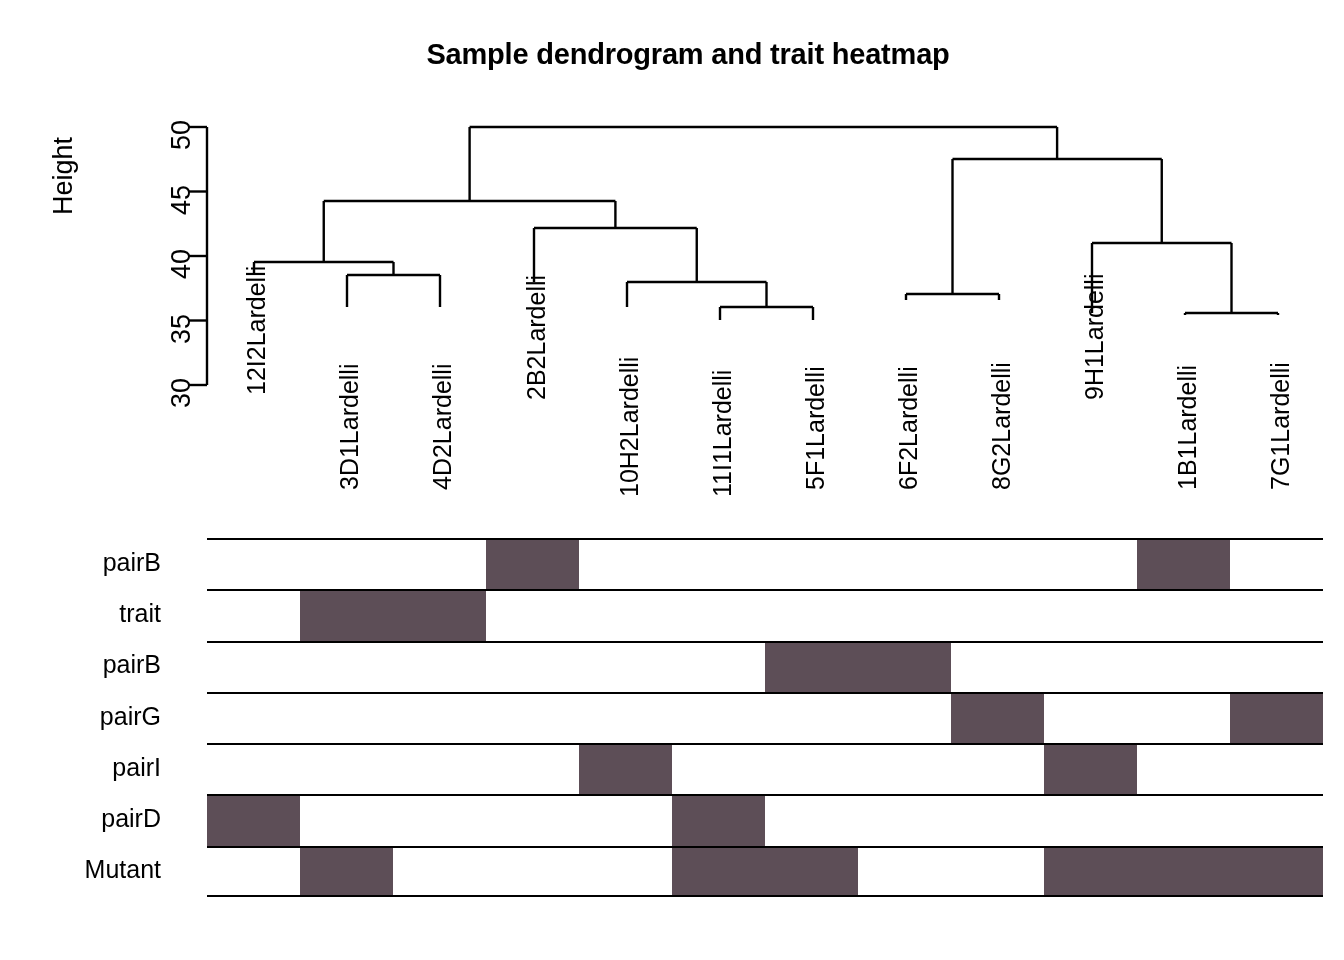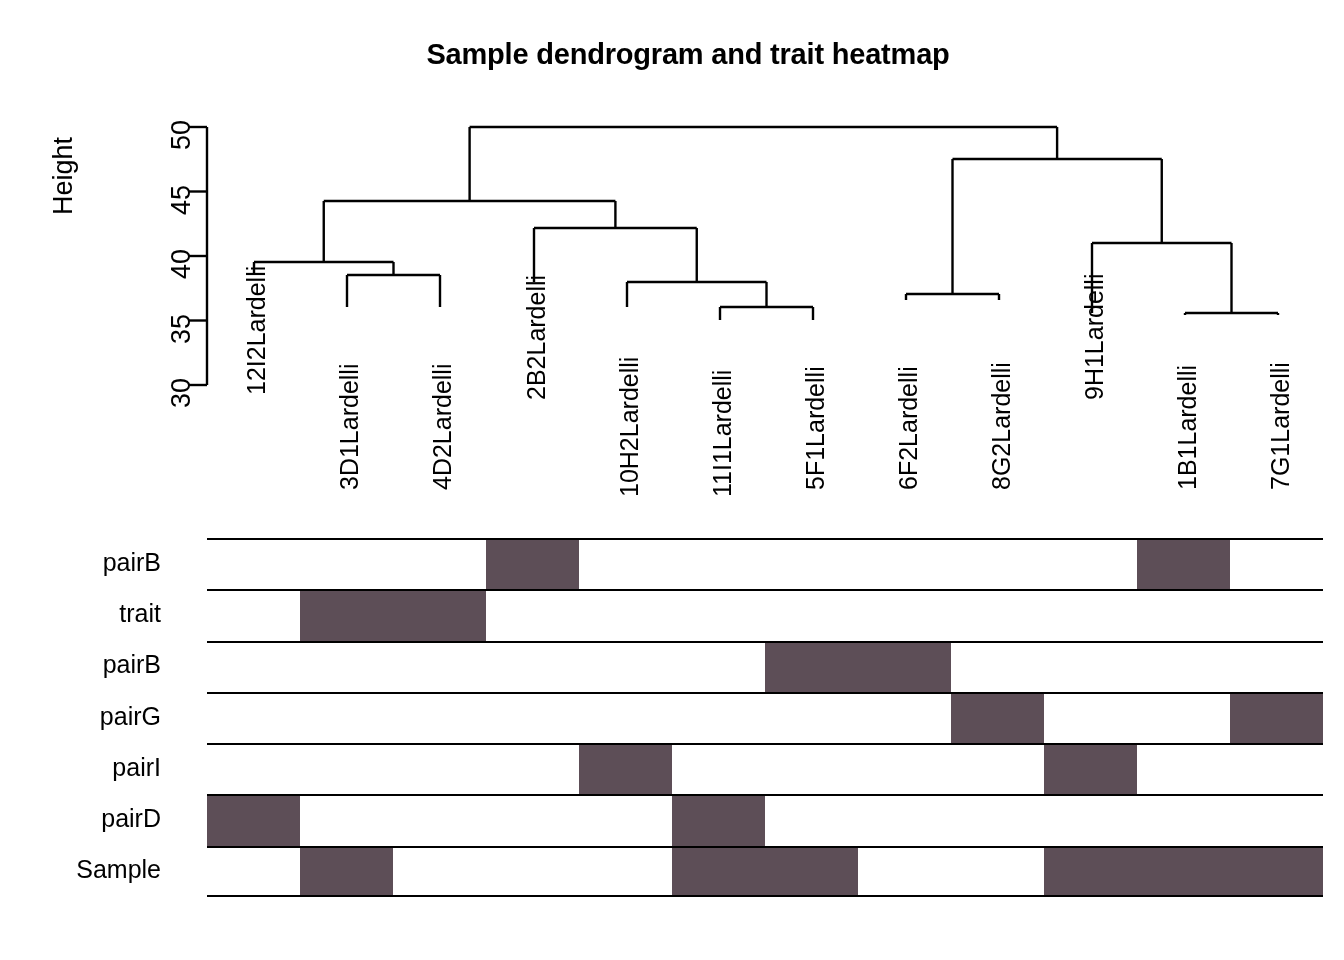--- a/index.html
+++ b/index.html
@@ -234,21 +234,21 @@
         <div class="hm-cell off" title="pairI / 2B2Lardelli" style="left: 279px; width: 93px;"></div>
         <div class="hm-cell off" title="pairI / 10H2Lardelli" style="left: 372px; width: 93px;"></div>
         <div class="hm-cell on" title="pairI / 11I1Lardelli" style="left: 465px; width: 93px;"></div>
         <div class="hm-cell off" title="pairI / 5F1Lardelli" style="left: 558px; width: 93px;"></div>
         <div class="hm-cell off" title="pairI / 6F2Lardelli" style="left: 651px; width: 93px;"></div>
         <div class="hm-cell off" title="pairI / 8G2Lardelli" style="left: 744px; width: 93px;"></div>
         <div class="hm-cell off" title="pairI / 9H1Lardelli" style="left: 837px; width: 93px;"></div>
         <div class="hm-cell off" title="pairI / 1B1Lardelli" style="left: 930px; width: 93px;"></div>
         <div class="hm-cell off" title="pairI / 7G1Lardelli" style="left: 1023px; width: 93px;"></div>
       </div>
-      <div class="hm-row-label" style="top: 317.357px;">Sample</div>
+      <div class="hm-row-label" style="top: 317.357px;">Mutant</div>
       <div class="hm-row last" style="top: 307.714px; height: 51.2857px;">
         <div class="hm-cell off" title="Mutant / 12I2Lardelli" style="left: 0px; width: 93px;"></div>
         <div class="hm-cell on" title="Mutant / 3D1Lardelli" style="left: 93px; width: 93px;"></div>
         <div class="hm-cell off" title="Mutant / 4D2Lardelli" style="left: 186px; width: 93px;"></div>
         <div class="hm-cell off" title="Mutant / 2B2Lardelli" style="left: 279px; width: 93px;"></div>
         <div class="hm-cell off" title="Mutant / 10H2Lardelli" style="left: 372px; width: 93px;"></div>
         <div class="hm-cell on" title="Mutant / 11I1Lardelli" style="left: 465px; width: 93px;"></div>
         <div class="hm-cell on" title="Mutant / 5F1Lardelli" style="left: 558px; width: 93px;"></div>
         <div class="hm-cell off" title="Mutant / 6F2Lardelli" style="left: 651px; width: 93px;"></div>
         <div class="hm-cell off" title="Mutant / 8G2Lardelli" style="left: 744px; width: 93px;"></div>

